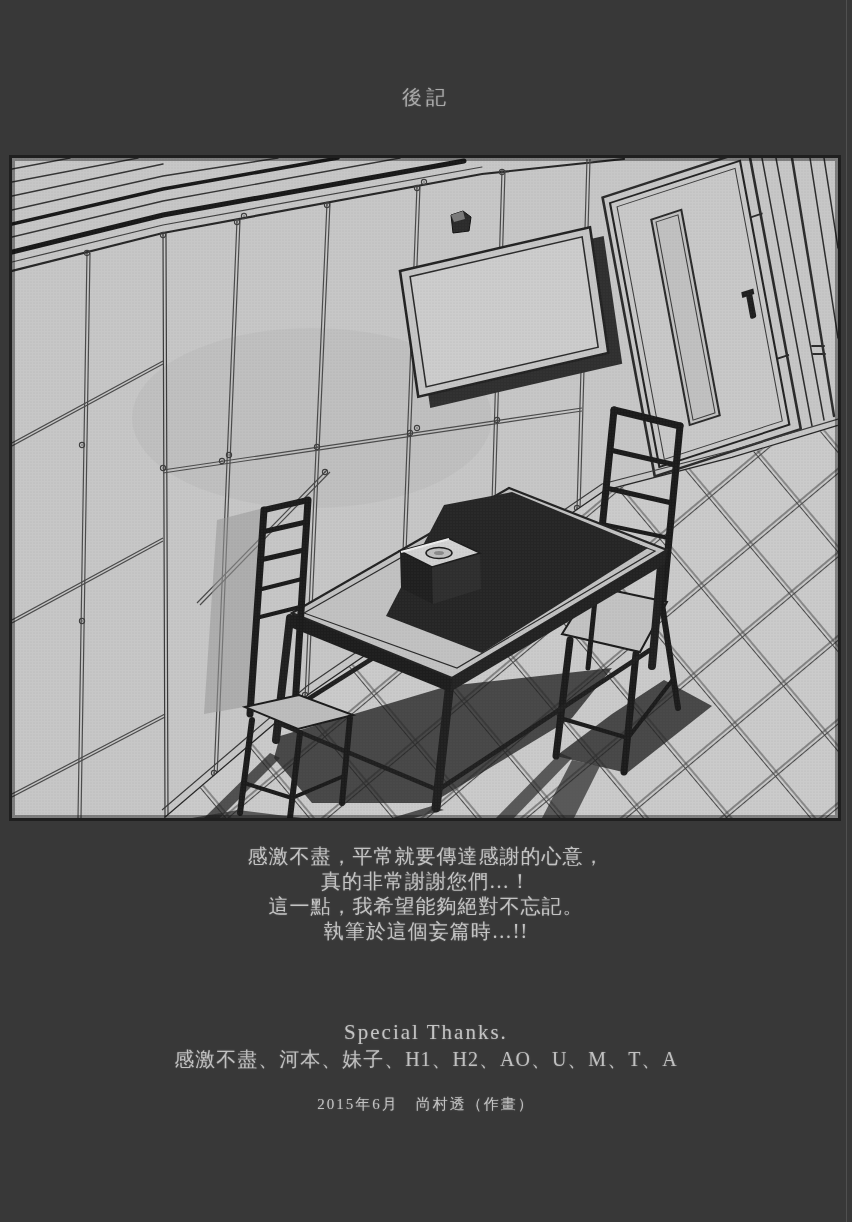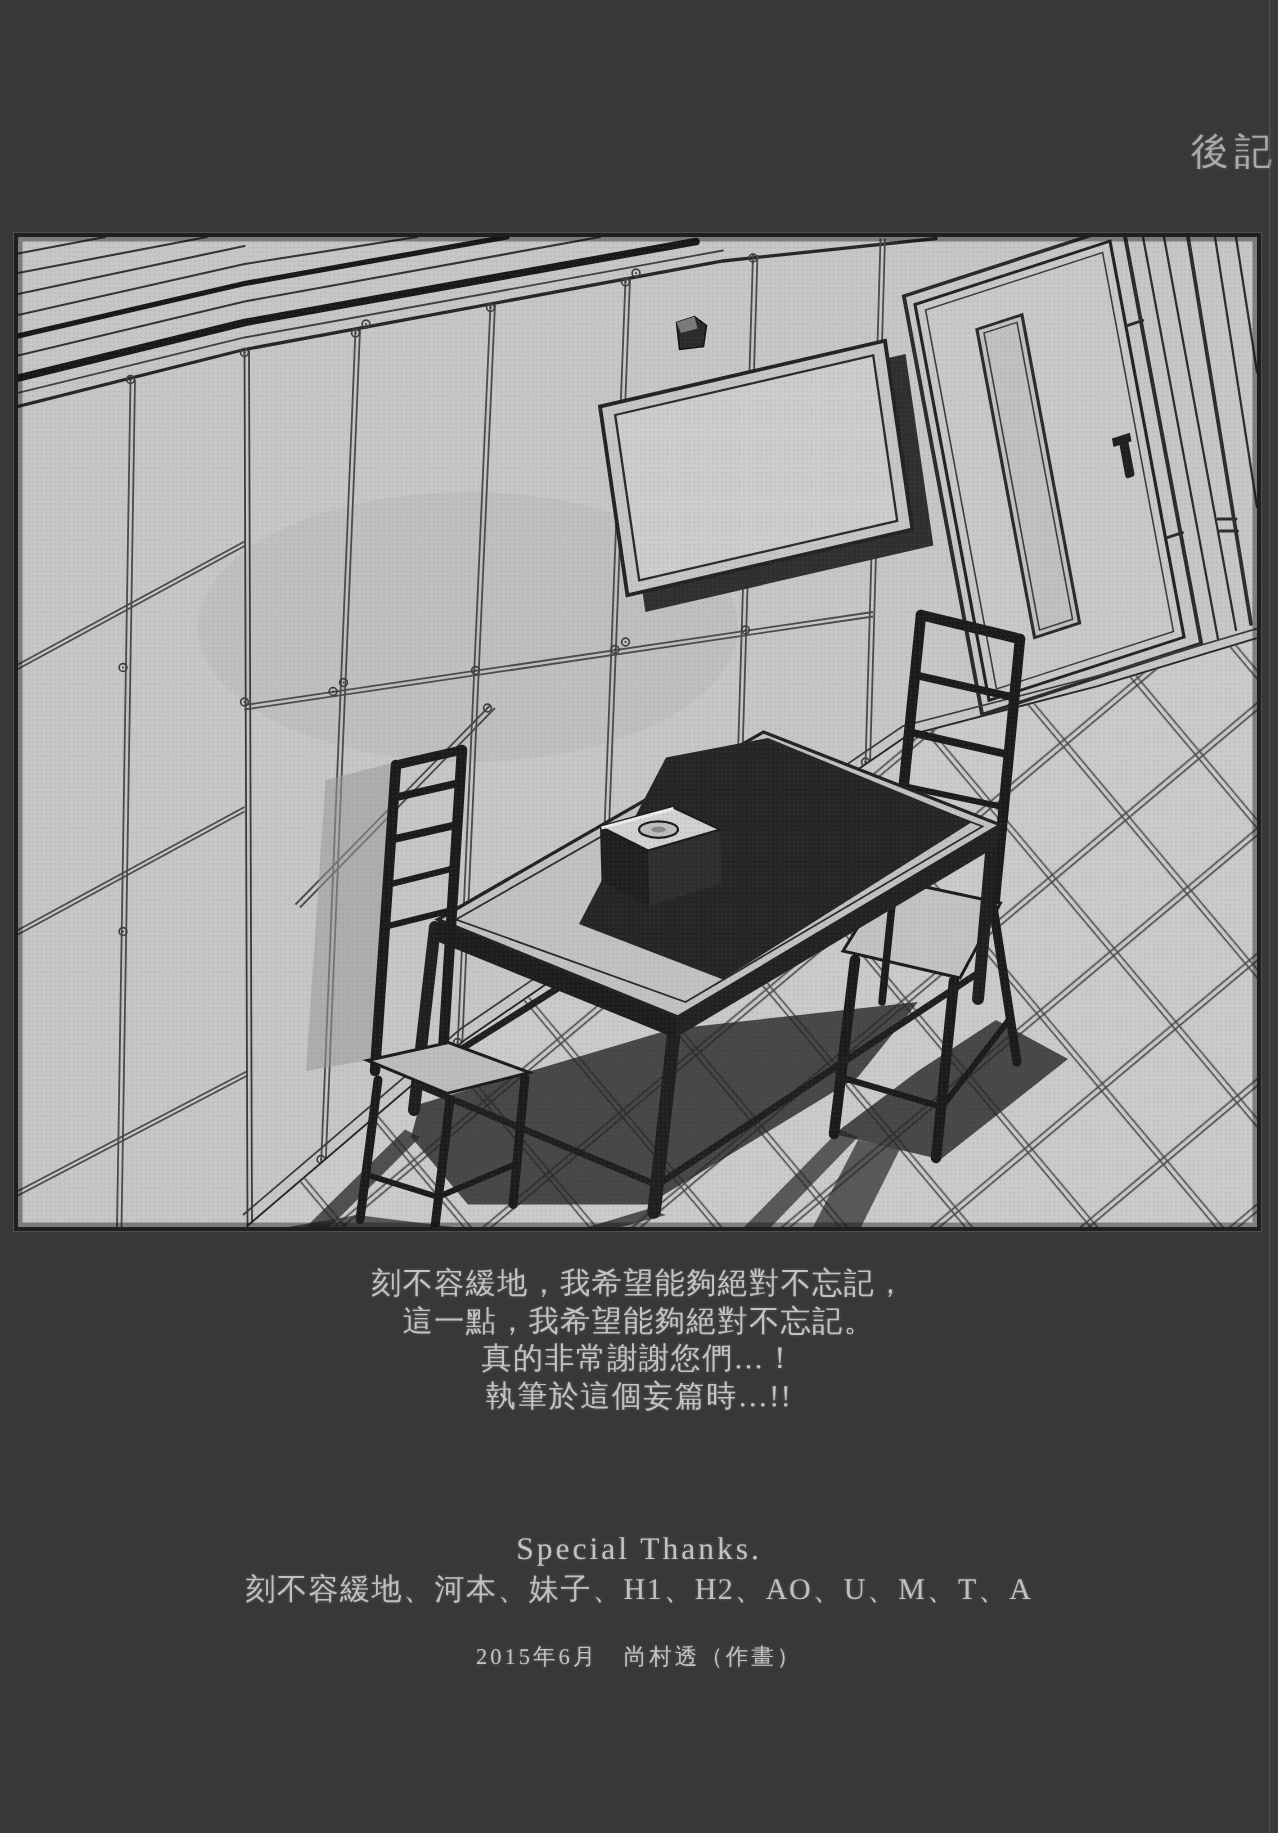--- a/index.html
+++ b/index.html
@@ -6,21 +6,21 @@
   body{
     width:852px;height:1222px;
     background:#383838;
     position:relative;
     overflow:hidden;
     font-family:"Liberation Serif","DejaVu Serif",serif;
   }
   .page{position:absolute;inset:0;}
   .page-title{
     position:absolute;top:84px;left:0;width:100%;
-    text-align:right;color:#aaaaaa;font-size:25px;letter-spacing:4px;
+    text-align:center;color:#aaaaaa;font-size:20px;letter-spacing:4px;
     text-shadow:0 0 2px rgba(220,220,220,.25);
   }
   .illustration{
     position:absolute;left:9px;top:155px;width:826px;height:660px;
     background:#c7c7c7;border:3px solid #1f1f1f;
   }
   .illustration svg{display:block;}
   .afterword{
     position:absolute;top:844px;left:0;width:100%;
     text-align:center;color:#c3c3c3;font-size:20px;line-height:25px;
@@ -234,24 +234,24 @@
         <path d="M338,560 L330,645" stroke-width="6"></path>
         <path d="M232,625 L280,640 M280,640 L332,618" stroke-width="4"></path>
       </g>
 
       <rect x="0" y="0" width="826" height="660" fill="url(#dots)" opacity="0.25"></rect>
       <rect x="1.5" y="1.5" width="823" height="657" fill="none" stroke="#0e0e0e" stroke-width="3" opacity="0.4"></rect>
     </svg>
   </div>
 
   <div class="afterword">
-    <div>刻不容緩地，我希望能夠絕對不忘記，</div>
+    <div>感激不盡，平常就要傳達感謝的心意，</div>
+    <div>真的非常謝謝您們…！</div>
     <div>這一點，我希望能夠絕對不忘記。</div>
-    <div>真的非常謝謝您們…！</div>
     <div>執筆於這個妄篇時…!!</div>
   </div>
 
   <div class="sthanks">Special Thanks.</div>
-  <div class="snames">刻不容緩地、河本、妹子、H1、H2、AO、U、M、T、A</div>
+  <div class="snames">感激不盡、河本、妹子、H1、H2、AO、U、M、T、A</div>
   <div class="dateline">2015年6月　尚村透（作畫）</div>
 
   <div class="page-edge-line"></div>
 </div>
 
 </body></html>

